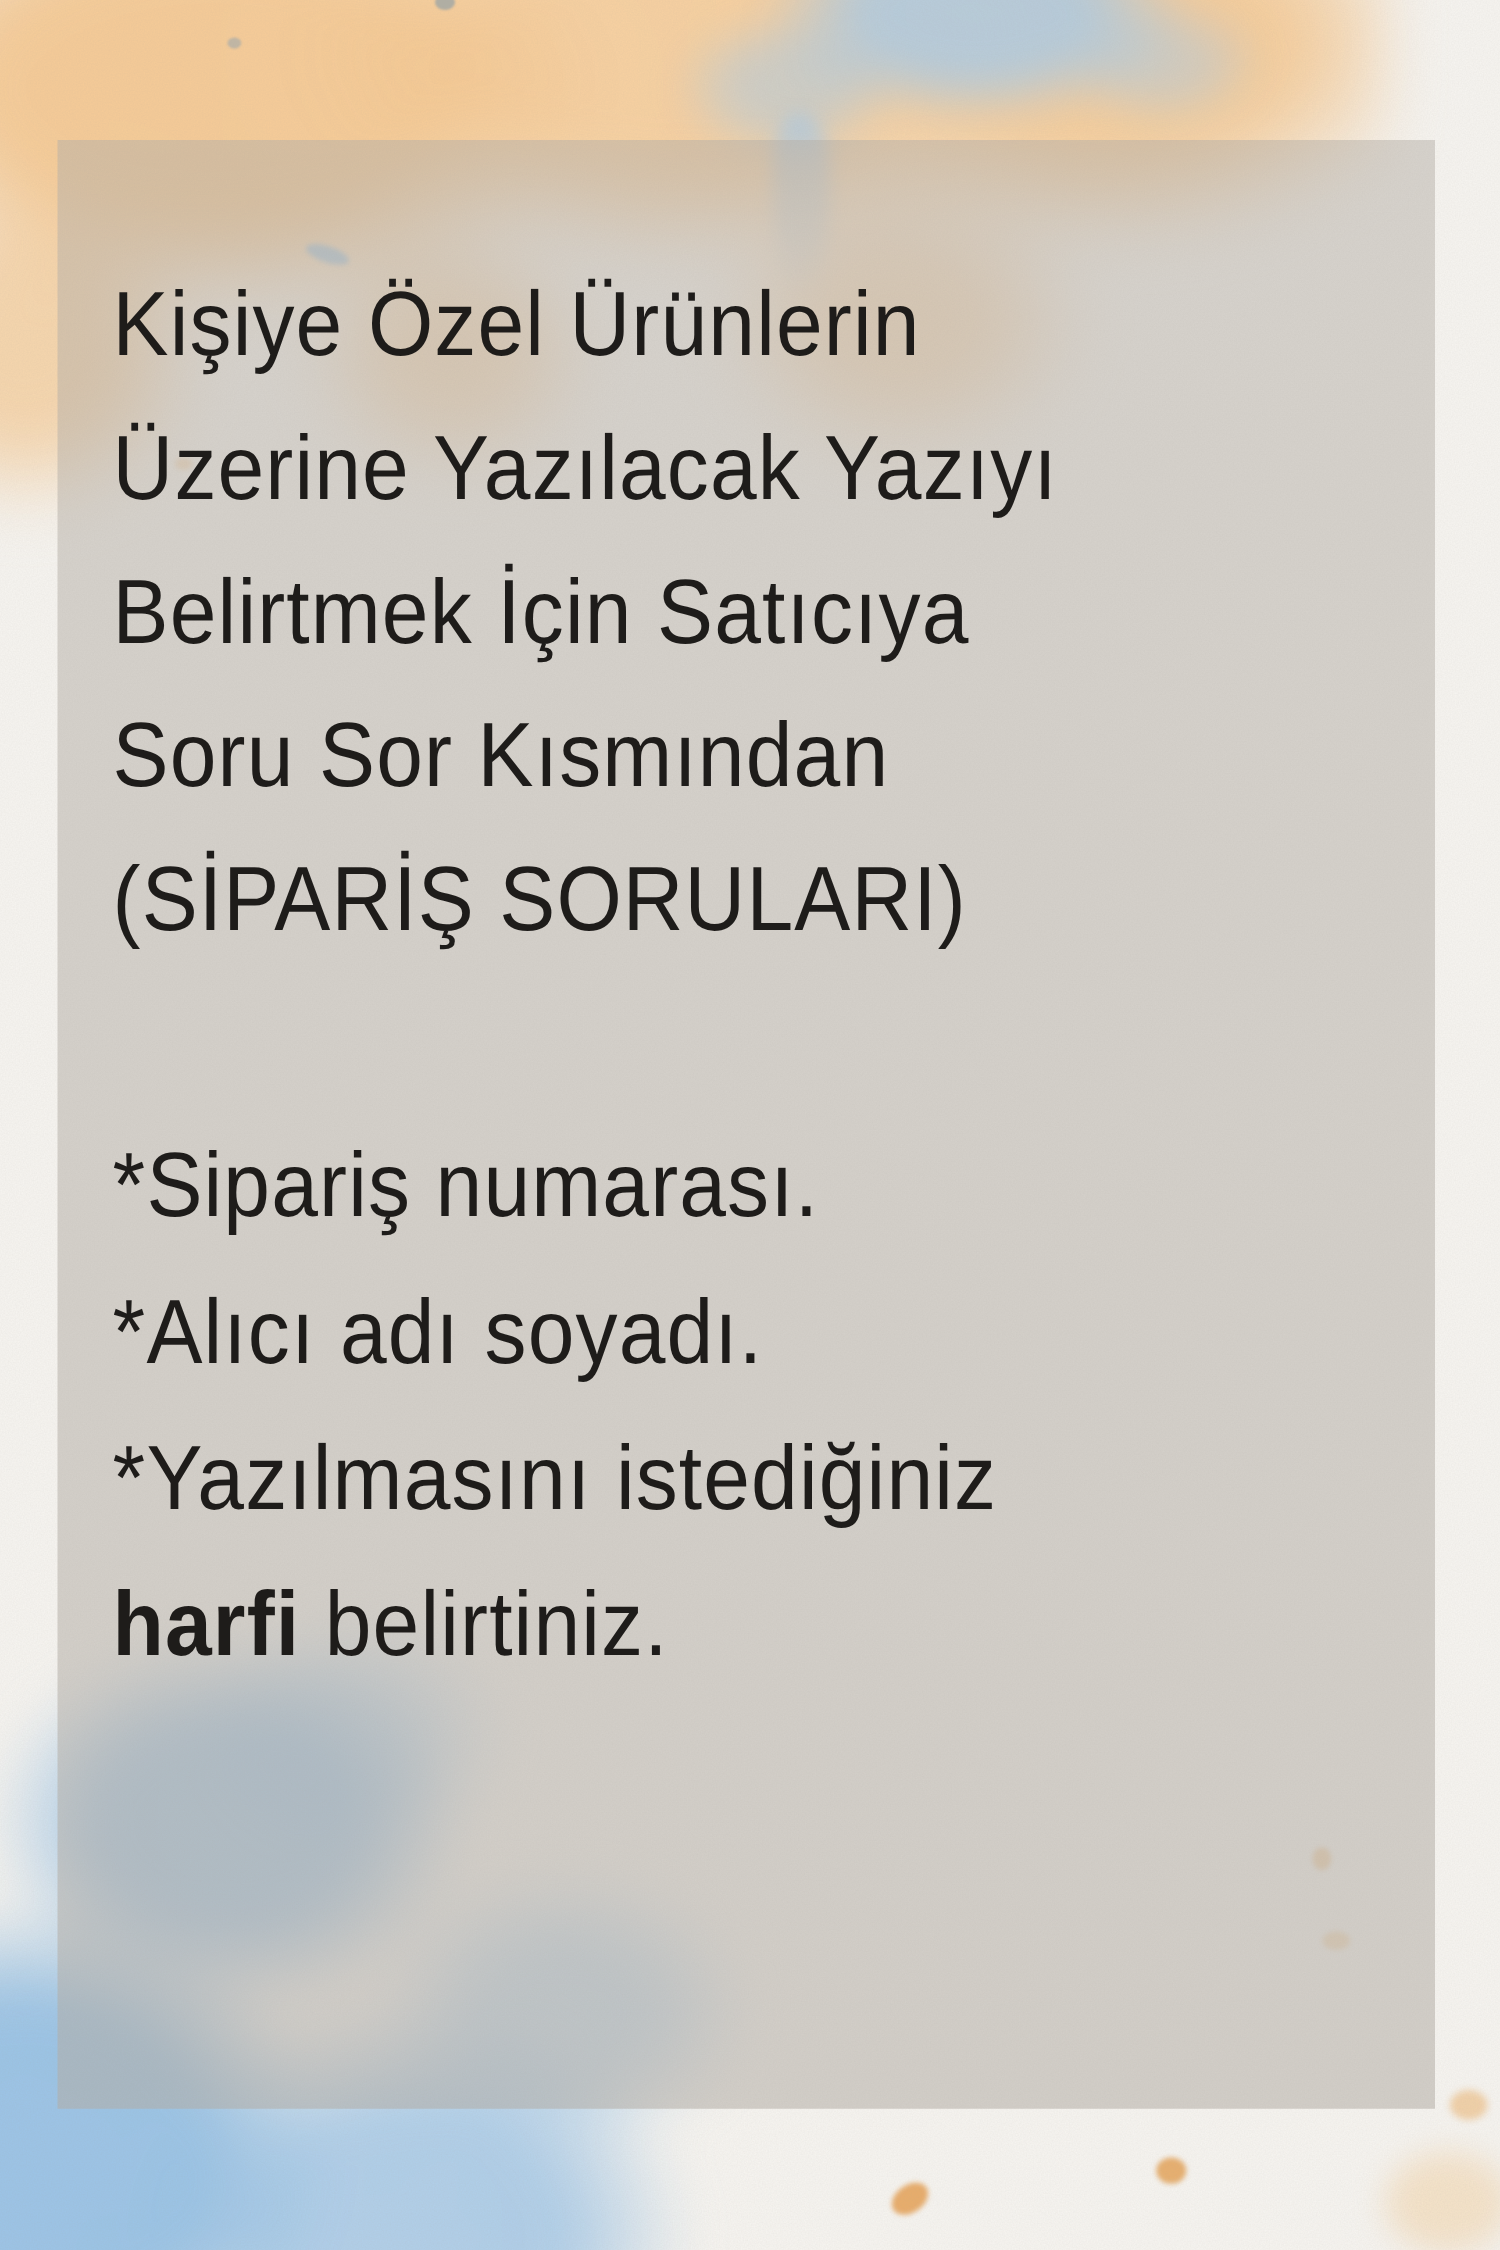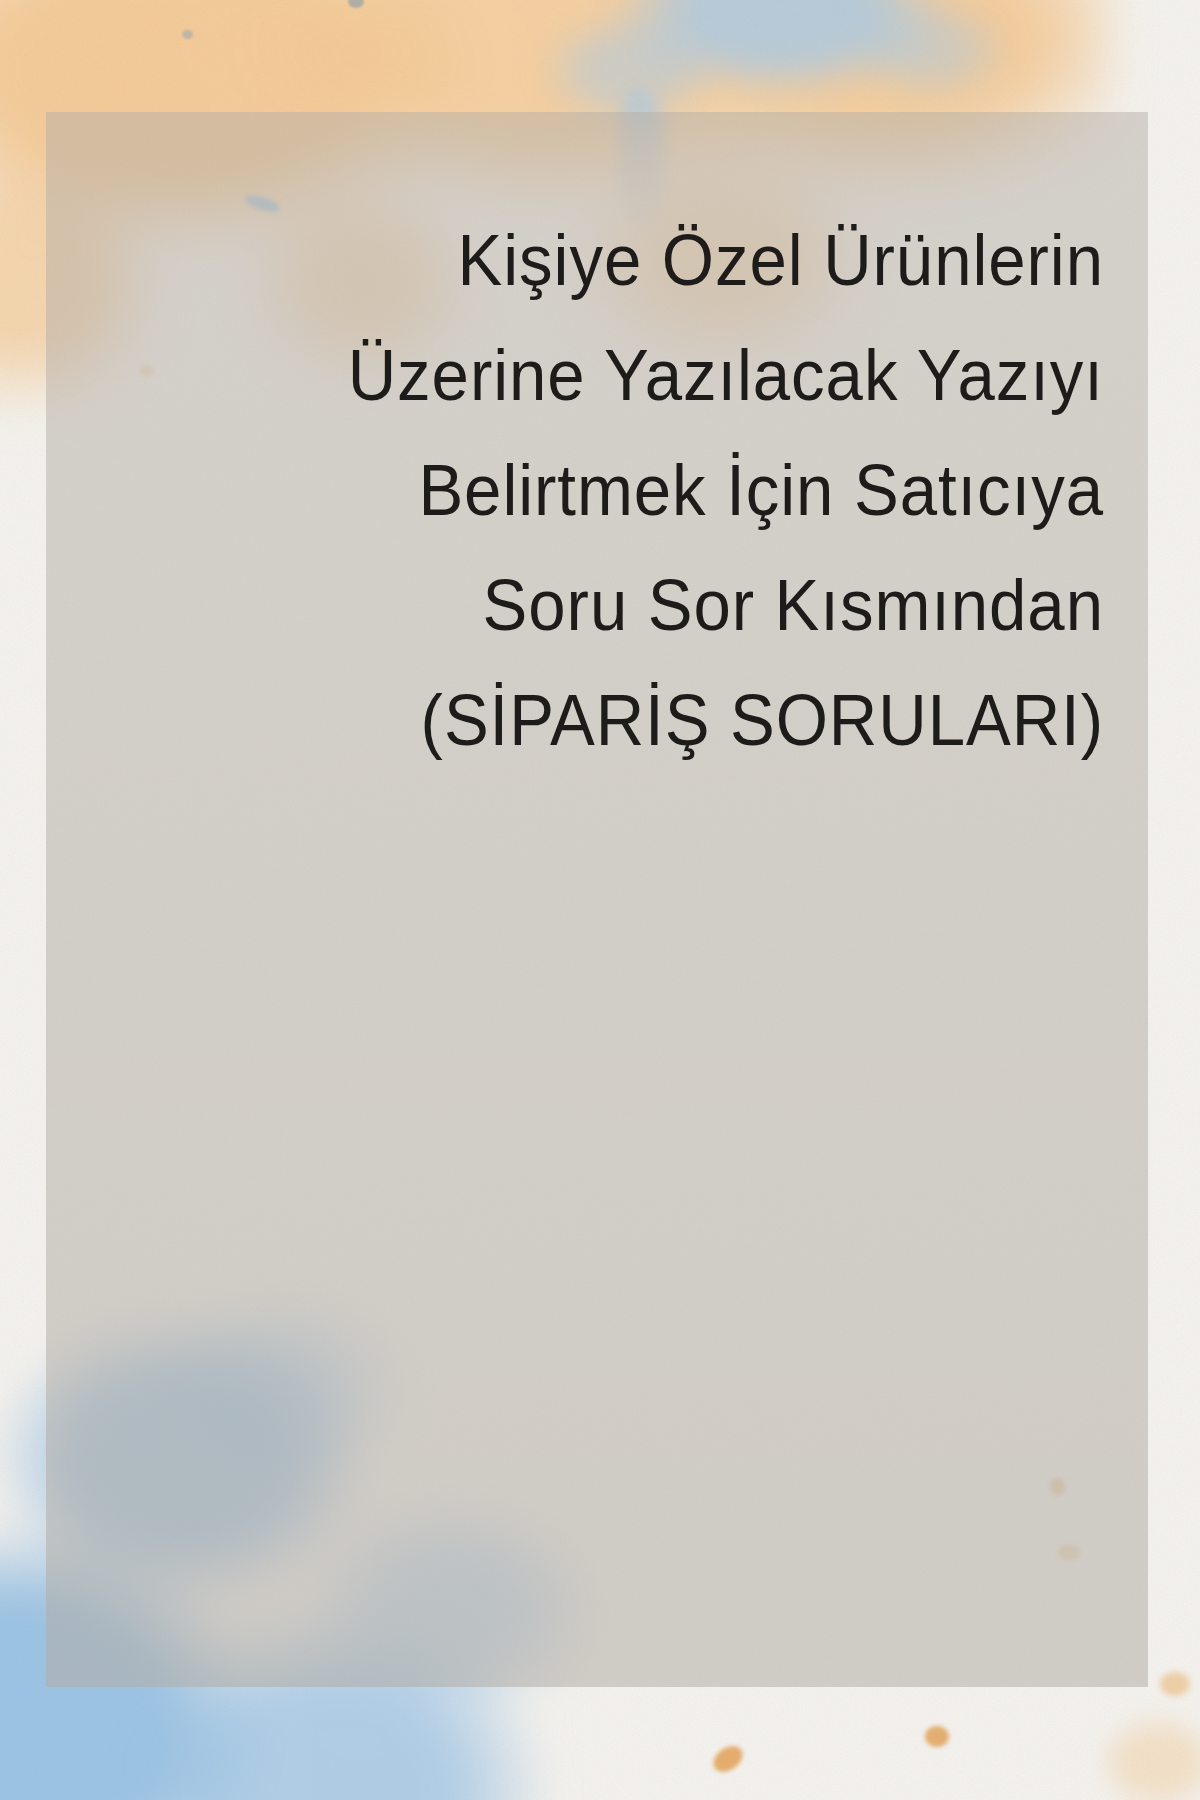--- a/index.html
+++ b/index.html
@@ -72,21 +72,21 @@
     background:linear-gradient(180deg, rgba(183,177,169,.50), rgba(179,173,165,.54));
   }
 
   
   .grain{position:absolute;left:0;top:0;pointer-events:none;}
 
   
   .content{
     position:absolute;left:46px;top:0;width:1102px;height:1800px;
     color:var(--text,#1e1c1a);
-    text-align:right;
+    text-align:left;
   }
   .block{position:absolute;left:0;width:100%;}
   .headings{top:202px;}
   .h-line{
     font-size:73px;line-height:115px;font-weight:400;
     letter-spacing:1px;white-space:nowrap;
     transform:scaleX(.92);transform-origin:50% 50%;
   }
   .bullets{top:890px;}
   .b-line{
@@ -135,16 +135,22 @@
   <div class="content">
 
     <div class="block headings">
       <div class="h-line">Kişiye Özel Ürünlerin</div>
       <div class="h-line">Üzerine Yazılacak Yazıyı</div>
       <div class="h-line">Belirtmek İçin Satıcıya</div>
       <div class="h-line">Soru Sor Kısmından</div>
       <div class="h-line">(SİPARİŞ SORULARI)</div>
     </div>
 
+    <div class="block bullets">
+      <div class="b-line">*Sipariş numarası.</div>
+      <div class="b-line">*Alıcı adı soyadı.</div>
+      <div class="b-line">*Yazılmasını istediğiniz</div>
+      <div class="b-line"><span class="bold">harfi</span><span> belirtiniz.</span></div>
+    </div>
 
 
   </div>
 </div>
 
 </body></html>

